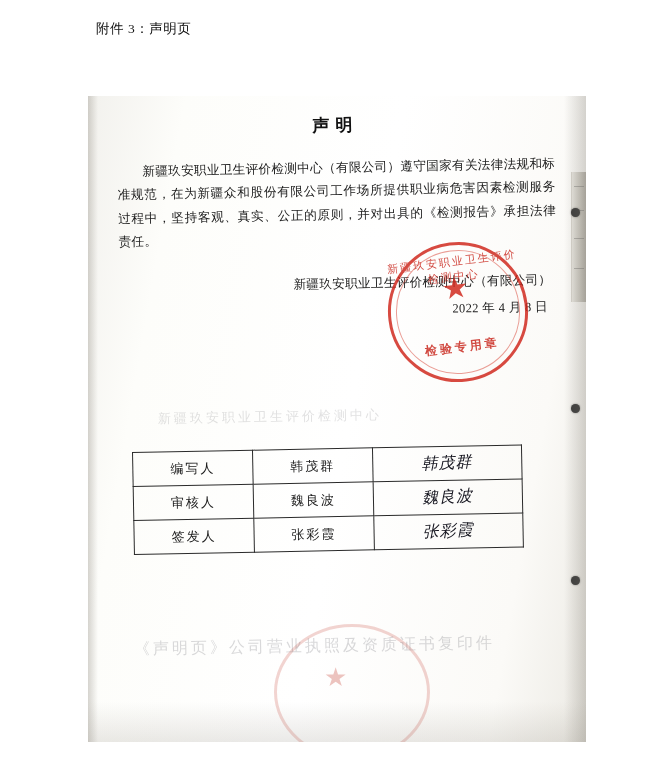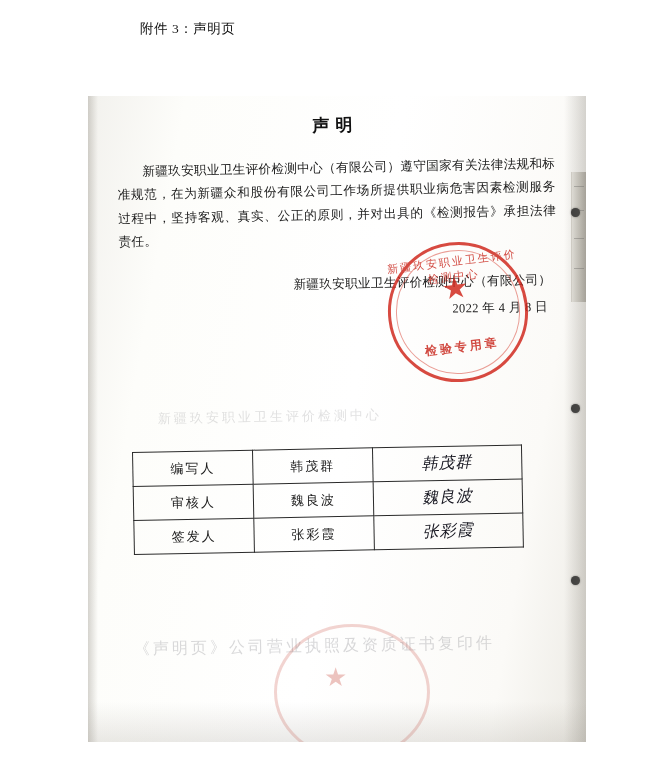--- a/index.html
+++ b/index.html
@@ -15,21 +15,20 @@
     overflow: hidden;
   }
   .page-header {
     position: absolute;
     left: 96px;
     top: 20px;
     font-size: 13.5px;
     color: #111;
     letter-spacing: 0.5px;
     font-family: "Liberation Serif", serif;
-    margin-left: 44px;
   }
 
   
   .scan {
     position: absolute;
     left: 88px;
     top: 96px;
     width: 498px;
     height: 646px;
     background: #fdfdfb;

